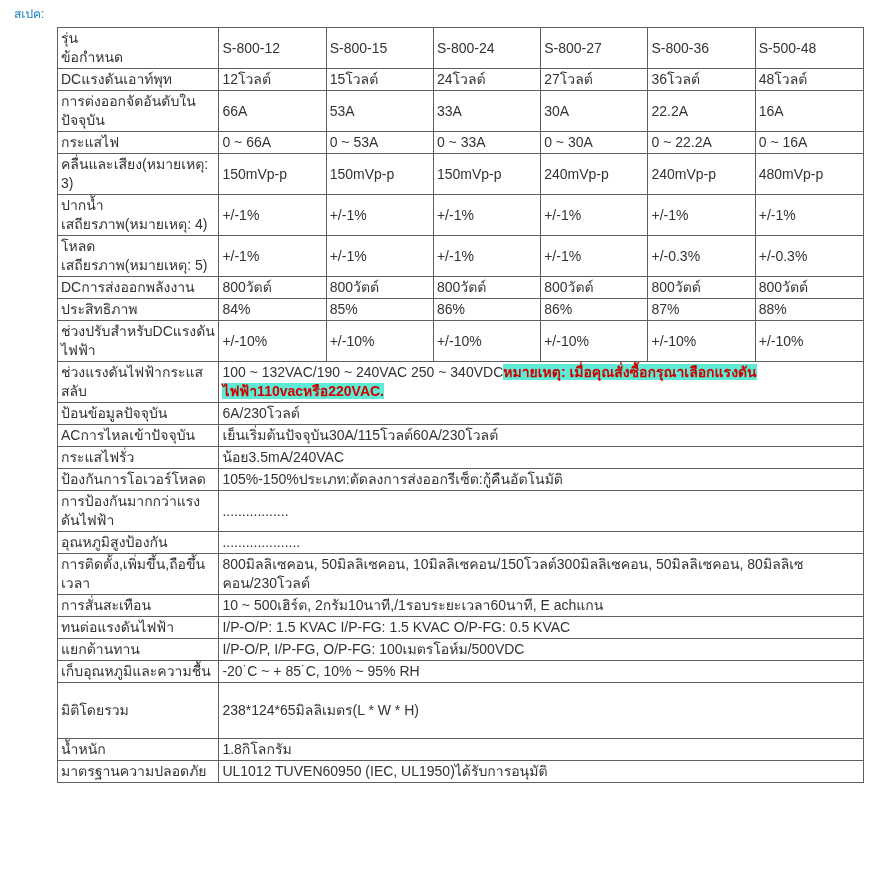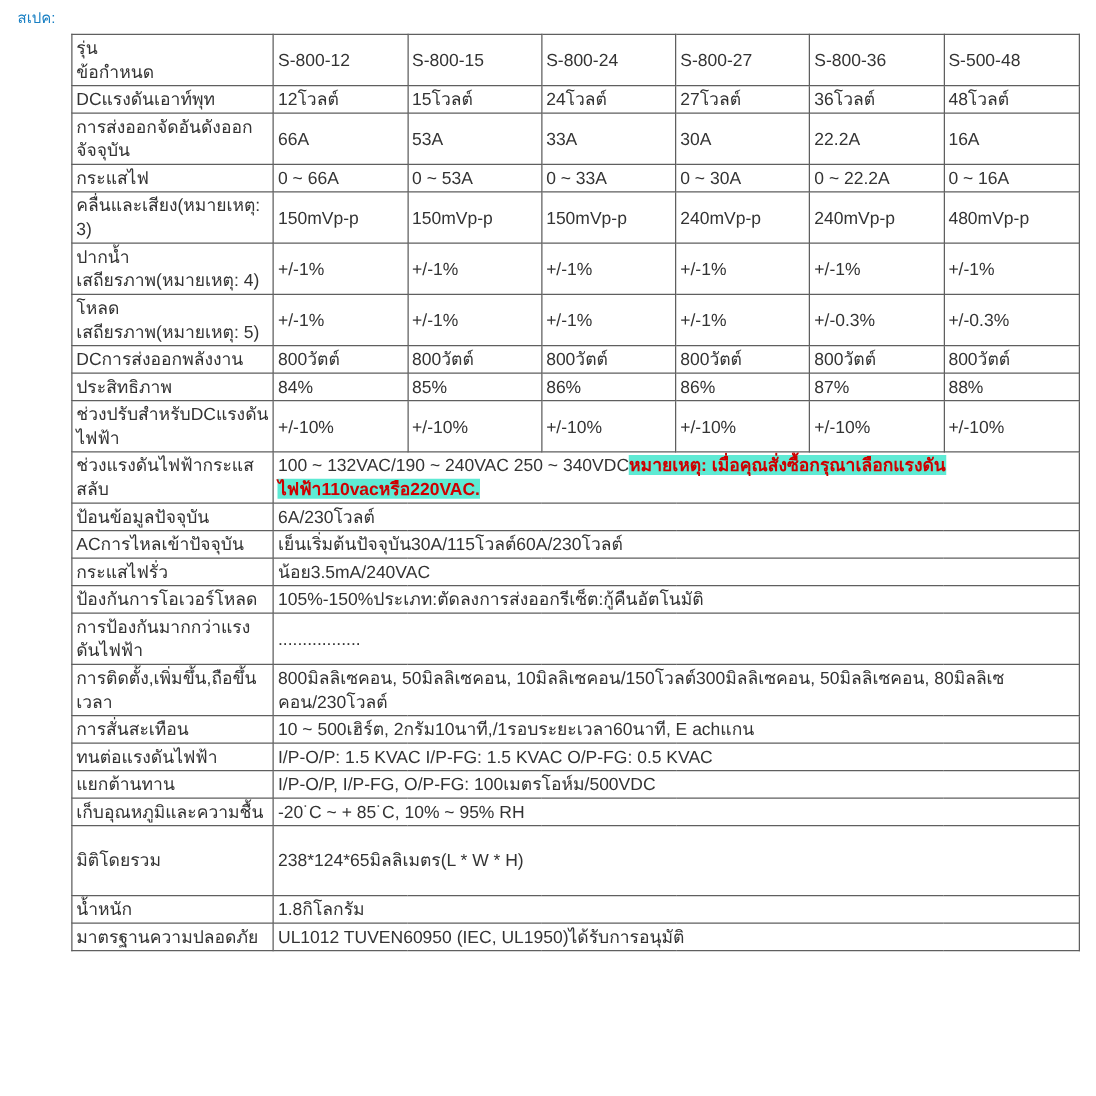--- a/index.html
+++ b/index.html
@@ -57,21 +57,21 @@
         <tr>
           <td class="label">DCแรงดันเอาท์พุท</td>
           <td class="val">12โวลต์</td>
           <td class="val">15โวลต์</td>
           <td class="val">24โวลต์</td>
           <td class="val">27โวลต์</td>
           <td class="val">36โวลต์</td>
           <td class="val">48โวลต์</td>
         </tr>
         <tr>
-          <td class="label">การส่งออกจัดอันดังออกจัจจุบัน</td>
+          <td class="label">การต่งออกจัดอันดับในปัจจุบัน</td>
           <td class="val">66A</td>
           <td class="val">53A</td>
           <td class="val">33A</td>
           <td class="val">30A</td>
           <td class="val">22.2A</td>
           <td class="val">16A</td>
         </tr>
         <tr>
           <td class="label">กระแสไฟ</td>
           <td class="val">0 ~ 66A</td>
@@ -153,20 +153,24 @@
         </tr>
         <tr>
           <td class="label">ป้องกันการโอเวอร์โหลด</td>
           <td class="val" colspan="6">105%-150%ประเภท:ตัดลงการส่งออกรีเซ็ต:กู้คืนอัตโนมัติ</td>
         </tr>
         <tr>
           <td class="label">การป้องกันมากกว่าแรงดันไฟฟ้า</td>
           <td class="val" colspan="6">.................</td>
         </tr>
         <tr>
+          <td class="label">อุณหภูมิสูงป้องกัน</td>
+          <td class="val" colspan="6">....................</td>
+        </tr>
+        <tr>
           <td class="label">การติดตั้ง,เพิ่มขึ้น,ถือขึ้นเวลา</td>
           <td class="val" colspan="6">800มิลลิเซคอน, 50มิลลิเซคอน, 10มิลลิเซคอน/150โวลต์300มิลลิเซคอน, 50มิลลิเซคอน, 80มิลลิเซคอน/230โวลต์</td>
         </tr>
         <tr>
           <td class="label">การสั่นสะเทือน</td>
           <td class="val" colspan="6">10 ~ 500เฮิร์ต, 2กรัม10นาที,/1รอบระยะเวลา60นาที, E achแกน</td>
         </tr>
         <tr>
           <td class="label">ทนต่อแรงดันไฟฟ้า</td>
           <td class="val" colspan="6">I/P-O/P: 1.5 KVAC I/P-FG: 1.5 KVAC O/P-FG: 0.5 KVAC</td>

